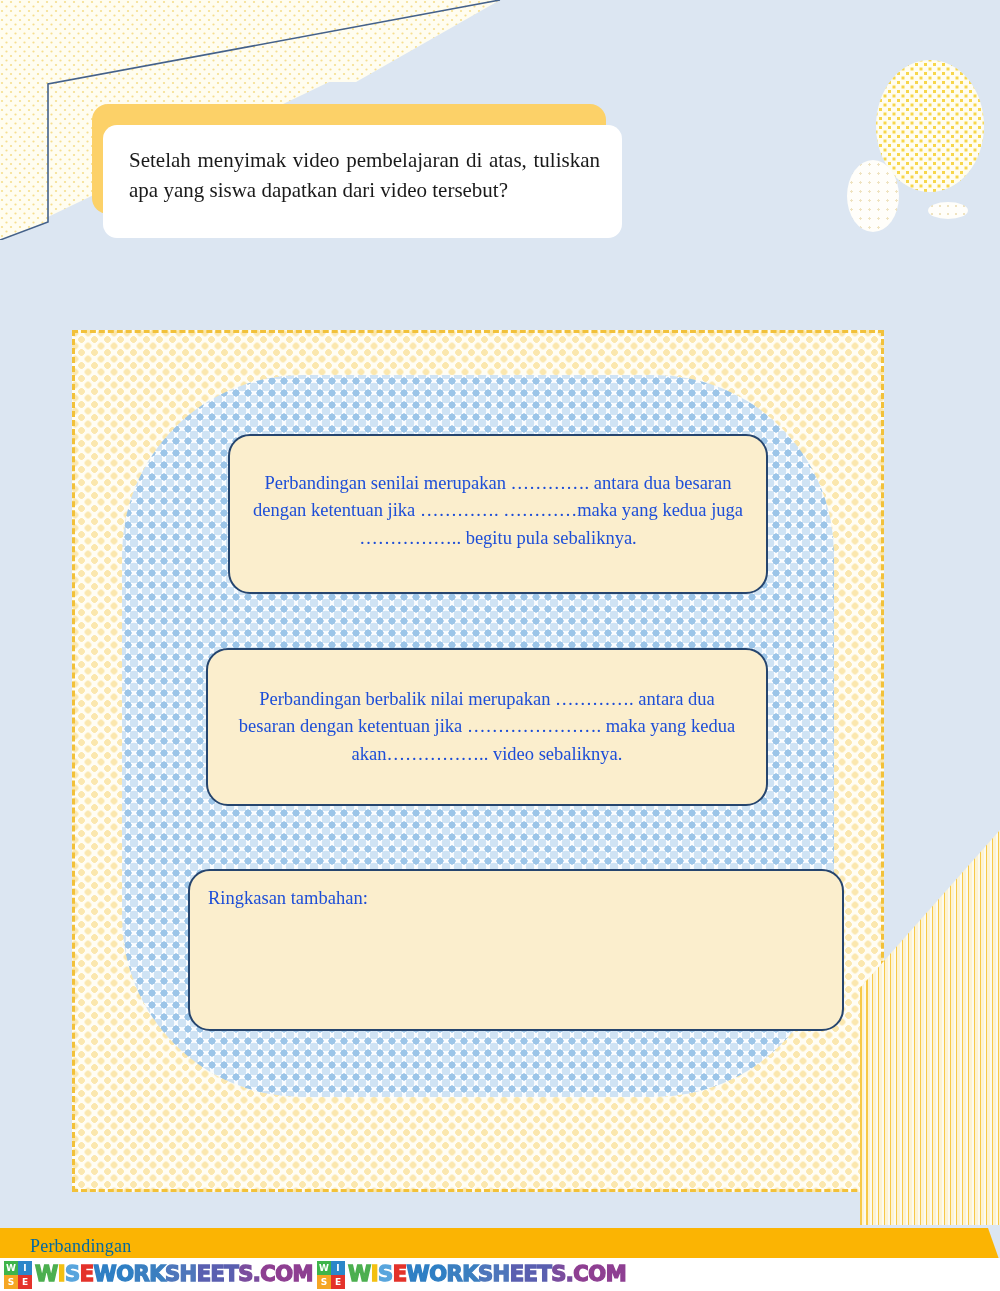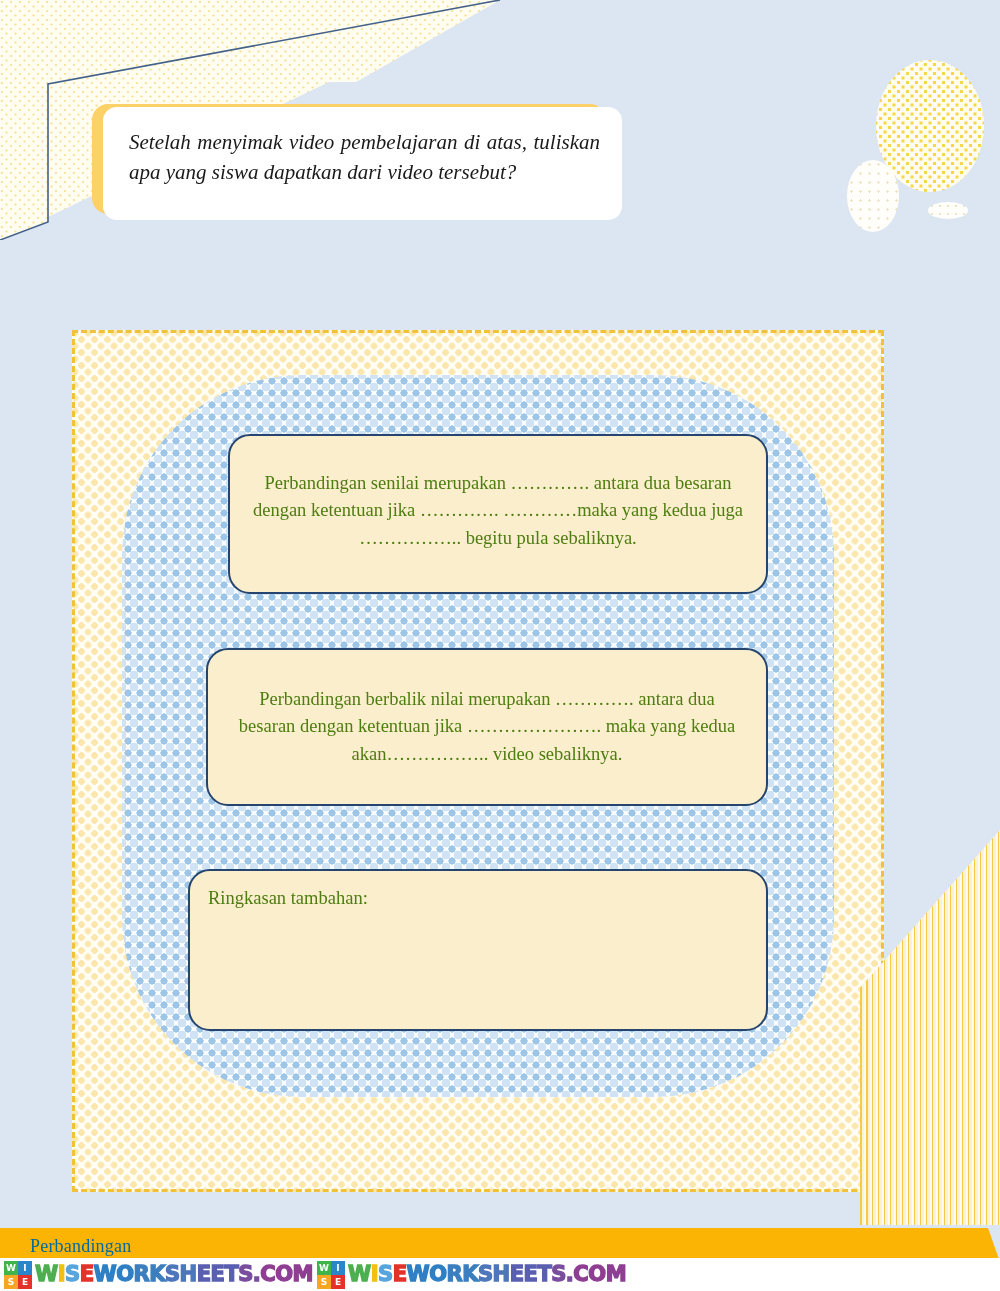--- a/index.html
+++ b/index.html
@@ -64,27 +64,26 @@
   }
   .prompt-shadow {
     position: absolute;
     left: 0; top: 0;
     width: 514px; height: 110px;
     background: #fcd168;
     border-radius: 16px;
   }
   .prompt-card {
     position: absolute;
-    left: 11px; top: 3px;
+    left: 11px; top: 21px;
     width: 519px; height: 113px;
     background: #ffffff;
     border-radius: 14px;
     box-sizing: border-box;
     padding: 20px 22px 0 26px;
-    font-style: italic;
   }
   .prompt-text {
     font-size: 21px;
     line-height: 1.45;
     color: #1a1a1a;
     text-align: justify;
     text-align-last: left;
     margin: 0;
   }
 
@@ -119,27 +118,27 @@
   
   .answer-box {
     position: absolute;
     background: #fbeecd;
     border: 2.5px solid #26456e;
     border-radius: 22px;
     box-sizing: border-box;
   }
   .box-1 { left: 228px; top: 434px; width: 540px; height: 160px; }
   .box-2 { left: 206px; top: 648px; width: 562px; height: 158px; }
-  .box-3 { left: 188px; top: 869px; width: 580px; height: 162px; }
+  .box-3 { left: 188px; top: 869px; width: 656px; height: 162px; }
 
   .box-text {
     margin: 0;
     font-size: 18.5px;
     line-height: 1.48;
-    color: #4d7c0f;
+    color: #1d4ed8;
     text-align: center;
   }
   .box-1 .box-text { padding: 34px 18px 0 18px; }
   .box-2 .box-text { padding: 36px 22px 0 22px; }
   .box-3 .box-text { padding: 14px 0 0 18px; text-align: left; }
 
   
   .deco-stripes {
     position: absolute;
     right: 0; top: 830px;

